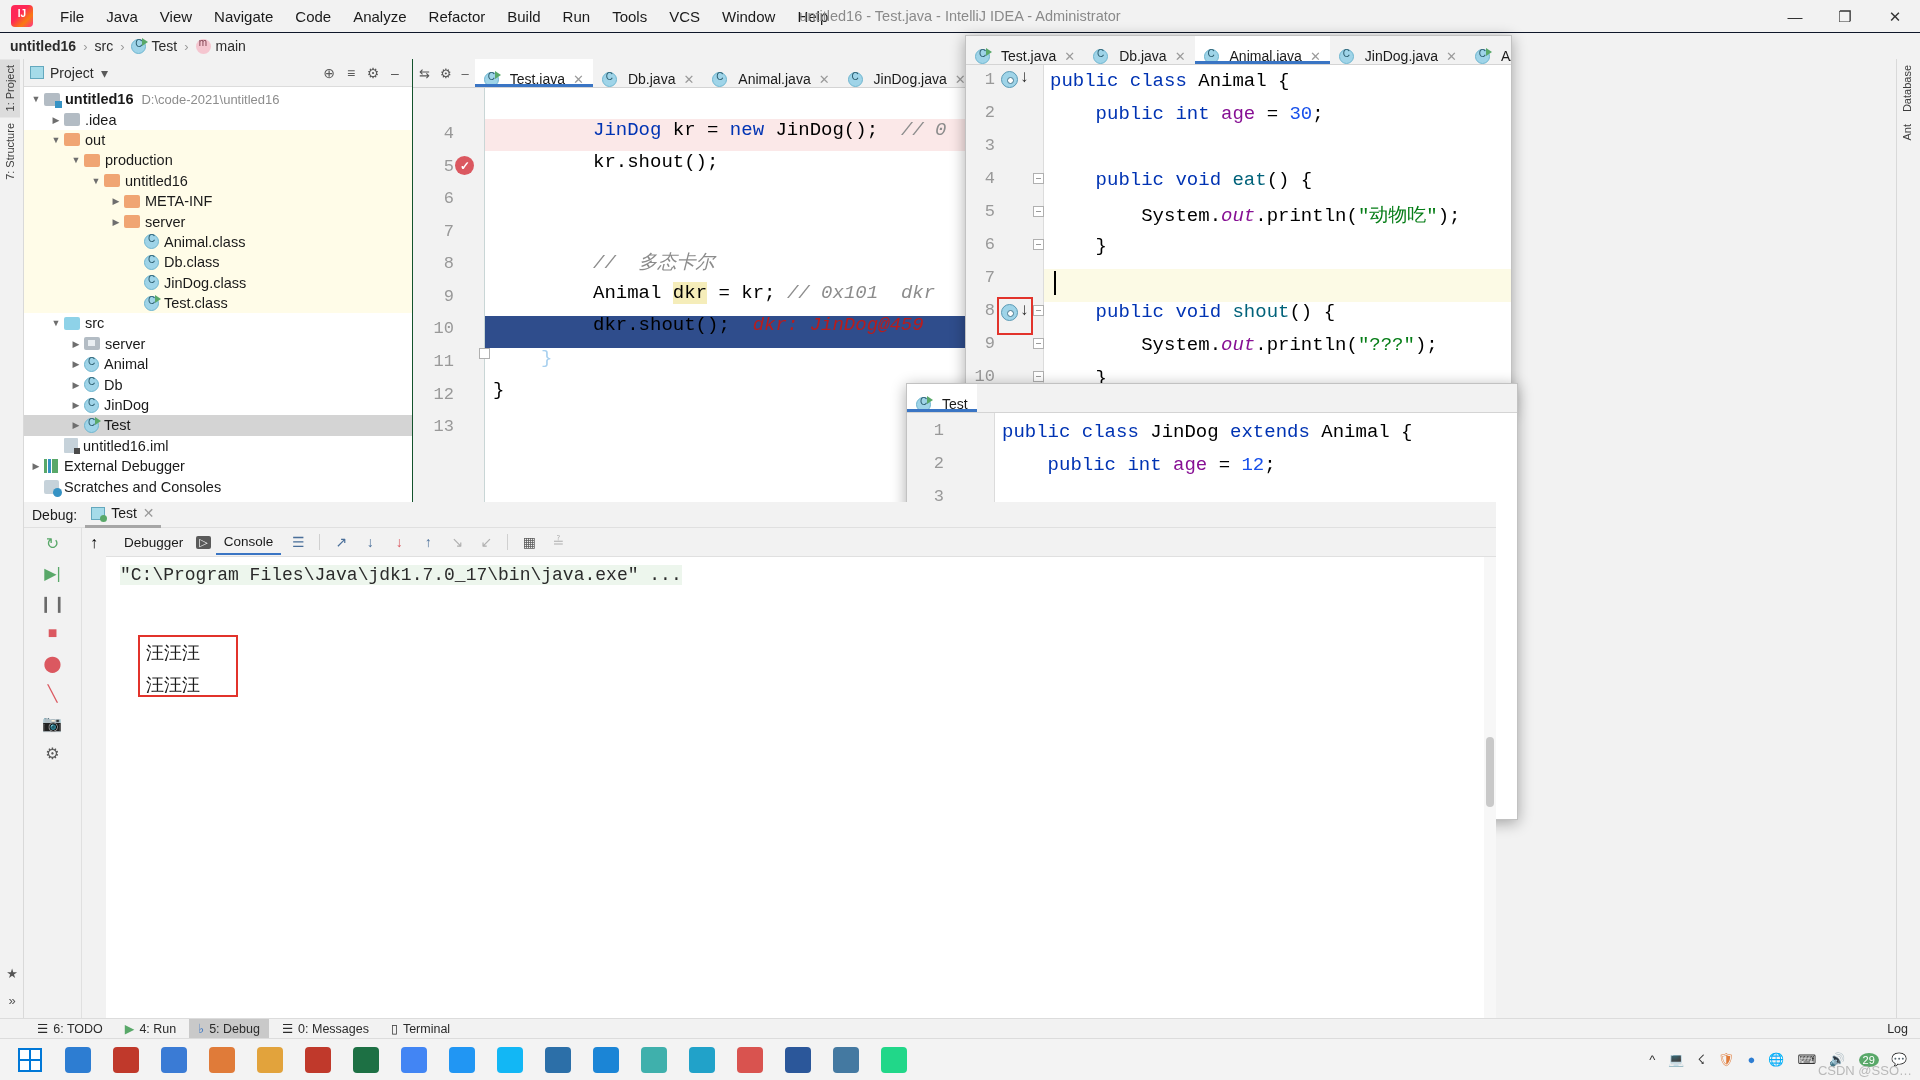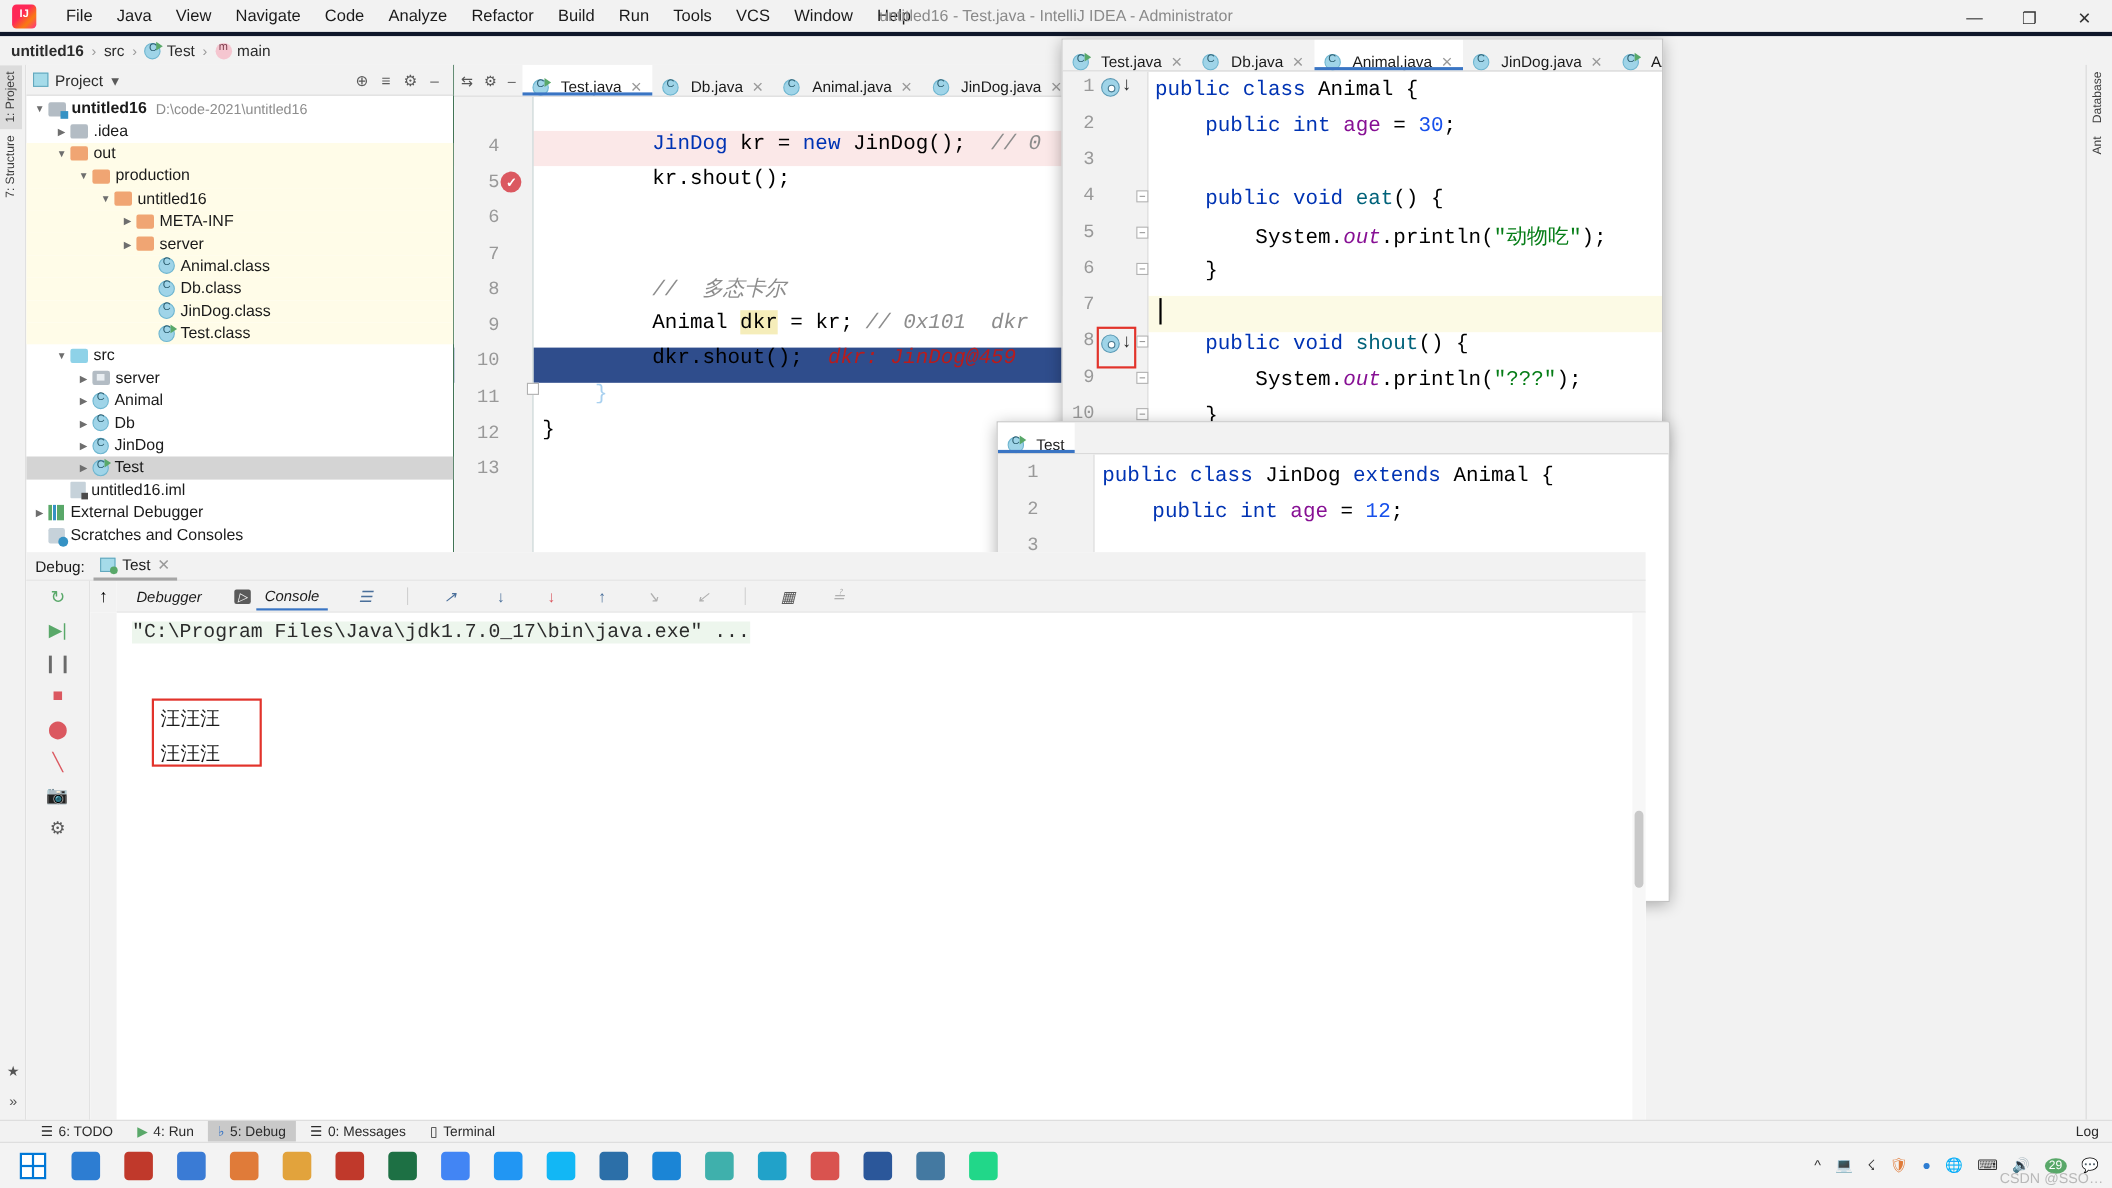--- a/index.html
+++ b/index.html
@@ -13,21 +13,21 @@
     position: relative;
     width: 1920px; height: 1080px;
     background: #f2f2f2;
   }
 
   
   .menubar {
     position: absolute; left: 0; top: 0; width: 1920px; height: 33px;
     background: #f2f2f2;
     display: flex; align-items: center;
-    border-bottom: 4px solid #0f172a;
+    border-bottom: 1px solid #0f172a;
   }
   .ij-logo {
     width: 22px; height: 22px; margin-left: 11px; margin-right: 16px;
     border-radius: 4px;
     background: linear-gradient(135deg,#fe2857 0%,#fe2857 40%,#f97a12 70%,#ff318c 100%);
     position: relative;
   }
   .ij-logo::after {
     content: "IJ"; position: absolute; left: 0; right: 0; top: 3px;
     text-align: center; color: #fff; font-size: 10px; font-weight: bold;
@@ -262,22 +262,22 @@
   }
   .dbg-ico { width:14px;height:13px;background:#a5dbe9;border:1px solid #63a8be;position:relative;}
   .dbg-ico::after{content:"";position:absolute;right:-3px;bottom:-3px;width:7px;height:7px;border-radius:50%;background:#59a869;}
   .debug-toolbar {
     position: absolute; left: 0; top: 26px; width: 58px; bottom: 0;
     background: #f2f2f2; border-right: 1px solid #e0e0e0;
   }
   .dtb-ico { height: 30px; display:flex; align-items:center; justify-content:center; font-size:16px; }
   .debug-subtabs {
     position: absolute; left: 58px; top: 26px; right: 0; height: 29px;
-    background: #f2f2f2; display: flex; align-items: center; gap: 22px;
-    padding-left: 10px; border-bottom: 1px solid #e0e0e0; font-style: italic;
+    background: #f2f2f2; display: flex; align-items: center; gap: 5px;
+    padding-left: 10px; border-bottom: 1px solid #e0e0e0;
   }
   .sub-tab { font-size: 13.5px; color: #1a1a1a; padding: 4px 8px; }
   .sub-tab.active { border-bottom: 2px solid #3a75c4; }
   .dbar-ico { width:24px;text-align:center;font-size:14px;color:#4a6f9a; }
   .console-body {
     position: absolute; left: 58px; top: 55px; right: 0; bottom: 0;
     background: #fff; overflow: hidden;
   }
   .console-left {
     position: absolute; left: 0; top: 0; width: 24px; bottom: 0; background: #f2f2f2;

